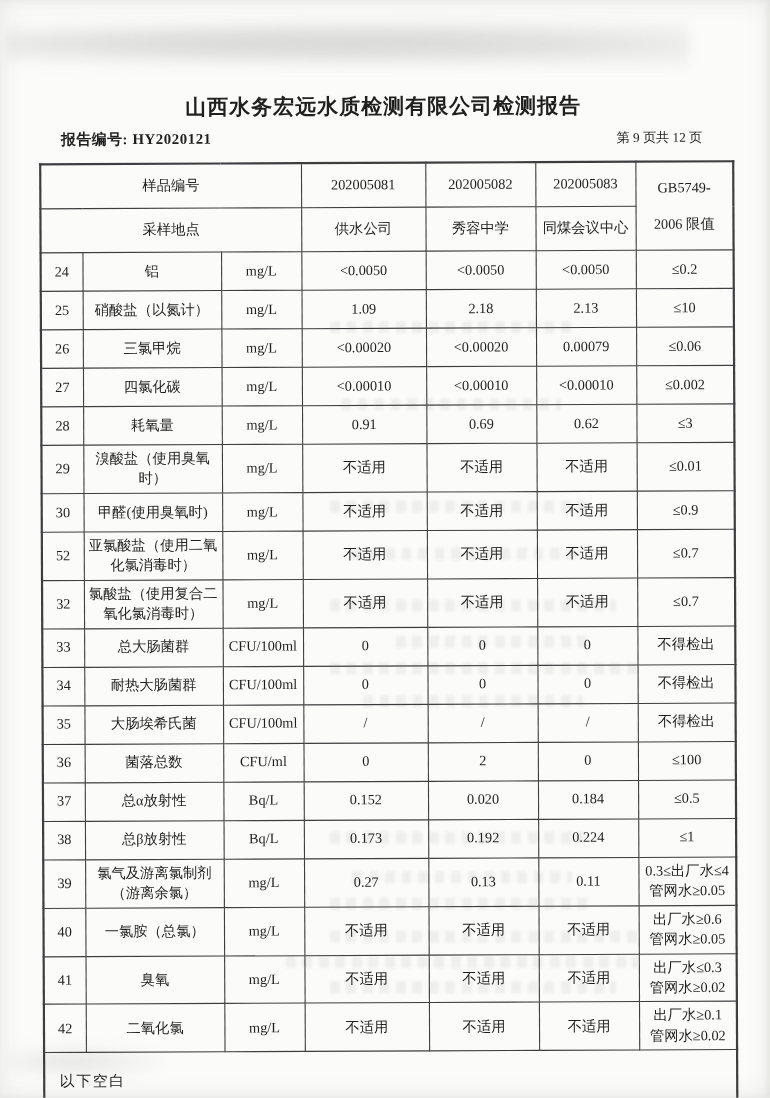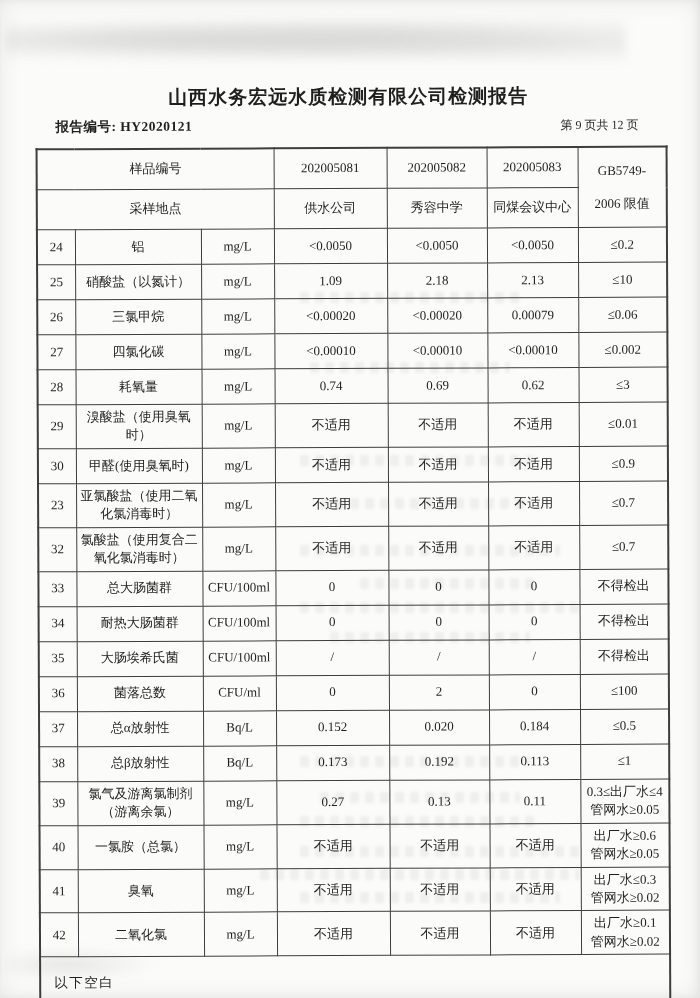--- a/index.html
+++ b/index.html
@@ -176,21 +176,21 @@
           <td>&lt;0.00010</td>
           <td>&lt;0.00010</td>
           <td>
             <div>≤0.002</div>
           </td>
         </tr>
         <tr>
           <td>28</td>
           <td class="item-cell">耗氧量</td>
           <td class="unit-cell">mg/L</td>
-          <td>0.74</td>
+          <td>0.91</td>
           <td>0.69</td>
           <td>0.62</td>
           <td>
             <div>≤3</div>
           </td>
         </tr>
         <tr>
           <td>29</td>
           <td class="item-cell">溴酸盐（使用臭氧时）</td>
           <td class="unit-cell">mg/L</td>
@@ -206,21 +206,21 @@
           <td class="item-cell">甲醛(使用臭氧时)</td>
           <td class="unit-cell">mg/L</td>
           <td>不适用</td>
           <td>不适用</td>
           <td>不适用</td>
           <td>
             <div>≤0.9</div>
           </td>
         </tr>
         <tr>
-          <td>23</td>
+          <td>52</td>
           <td class="item-cell">亚氯酸盐（使用二氧化氯消毒时）</td>
           <td class="unit-cell">mg/L</td>
           <td>不适用</td>
           <td>不适用</td>
           <td>不适用</td>
           <td>
             <div>≤0.7</div>
           </td>
         </tr>
         <tr>
@@ -288,21 +288,21 @@
           <td>
             <div>≤0.5</div>
           </td>
         </tr>
         <tr>
           <td>38</td>
           <td class="item-cell">总β放射性</td>
           <td class="unit-cell">Bq/L</td>
           <td>0.173</td>
           <td>0.192</td>
-          <td>0.113</td>
+          <td>0.224</td>
           <td>
             <div>≤1</div>
           </td>
         </tr>
         <tr>
           <td>39</td>
           <td class="item-cell">氯气及游离氯制剂（游离余氯）</td>
           <td class="unit-cell">mg/L</td>
           <td>0.27</td>
           <td>0.13</td>

